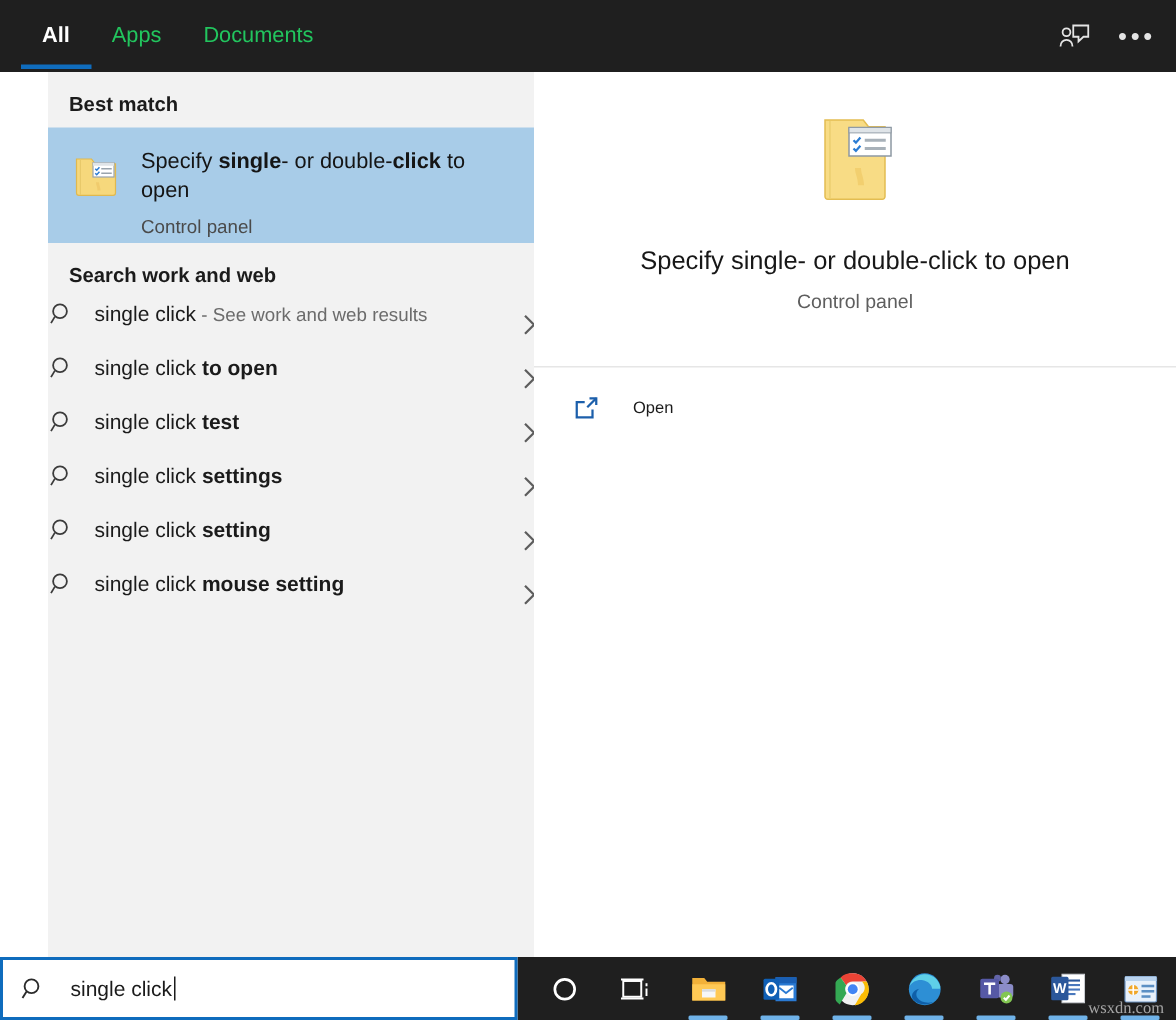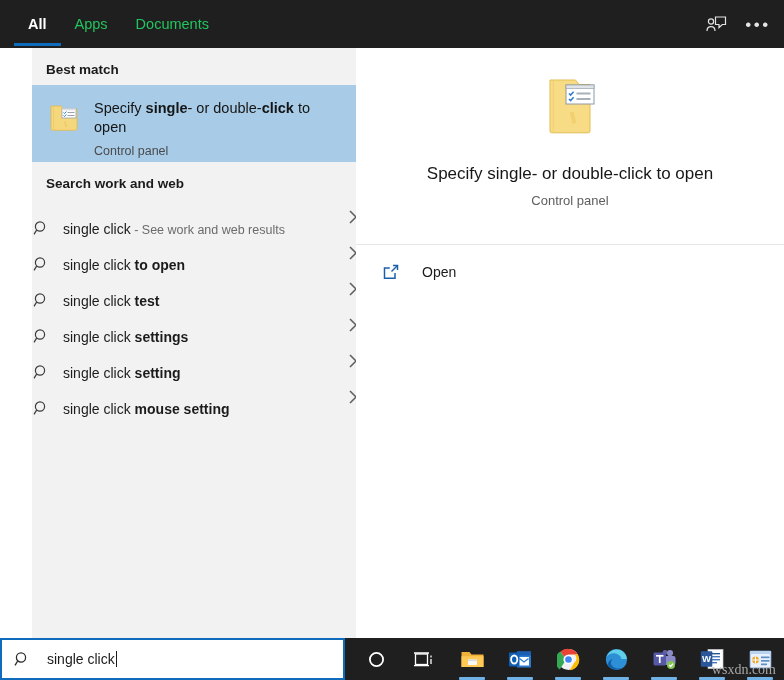--- a/index.html
+++ b/index.html
@@ -71,21 +71,21 @@
   .bm-title {
     font-size: 14.5px; color: #151515; line-height: 19px;
     max-width: 245px;
   }
   .bm-title b { font-weight: bold; }
   .bm-sub { font-size: 12.5px; color: #4a4a4a; margin-top: 7px; }
 
   .sugg-list { margin-top: 2px; }
   .sugg {
     height: 36px;
-    display: flex; align-items: flex-end;
+    display: flex; align-items: flex-start;
     padding-left: 1px; padding-right: 12px;
     cursor: default; position: relative;
   }
   .sugg .s-icon { width: 26px; flex: 0 0 26px; display: flex; align-items: center; }
   .sugg .s-label {
     font-size: 14px; color: #1b1b1b; white-space: nowrap;
     margin-left: 4px;
   }
   .sugg .s-label b { font-weight: bold; }
   .sugg .s-label .hint { color: #6b6b6b; font-size: 12.5px; font-weight: normal; }
@@ -108,21 +108,21 @@
   }
   .prev-icon { width: 66px; height: 62px; position: relative; }
   .prev-title { font-size: 17px; color: #171717; margin-top: 26px; text-align: center; }
   .prev-sub { font-size: 13px; color: #5e5e5e; margin-top: 9px; }
   .prev-divider { height: 1px; background: #e6e6e6; margin: 0 0px; }
   .action-row {
     height: 54px; display: flex; align-items: center;
     padding-left: 26px; cursor: default;
   }
   .action-icon { width: 26px; flex: 0 0 26px; display: flex; align-items: center; }
-  .action-label { font-size: 14px; color: #1b1b1b; margin-left: 14px; }
+  .action-label { font-size: 11px; color: #1b1b1b; margin-left: 14px; }
 
   
   .taskbar {
     position: absolute; left: 0; bottom: 0; width: 784px; height: 42px;
     background: #1f1f1f;
   }
   .searchbox {
     position: absolute; left: 0; bottom: 0;
     width: 345px; height: 42px;
     background: #ffffff;
@@ -144,21 +144,21 @@
     width: 48px; height: 42px;
     display: flex; align-items: center; justify-content: center;
     position: relative;
   }
   .tb-app .underline {
     position: absolute; bottom: 0; left: 11px; width: 26px; height: 3px;
     background: #6fb2e8; border-radius: 1px;
   }
   .watermark {
     position: absolute; right: 8px; bottom: 2px;
-    font-size: 14px; color: #bdbdbd; opacity: .85;
+    font-size: 11px; color: #bdbdbd; opacity: .85;
     font-family: "Liberation Serif", serif;
   }
 </style>
 </head>
 <body>
 
 <div id="root">
 
   <div class="topbar">
     <div class="tabs">

